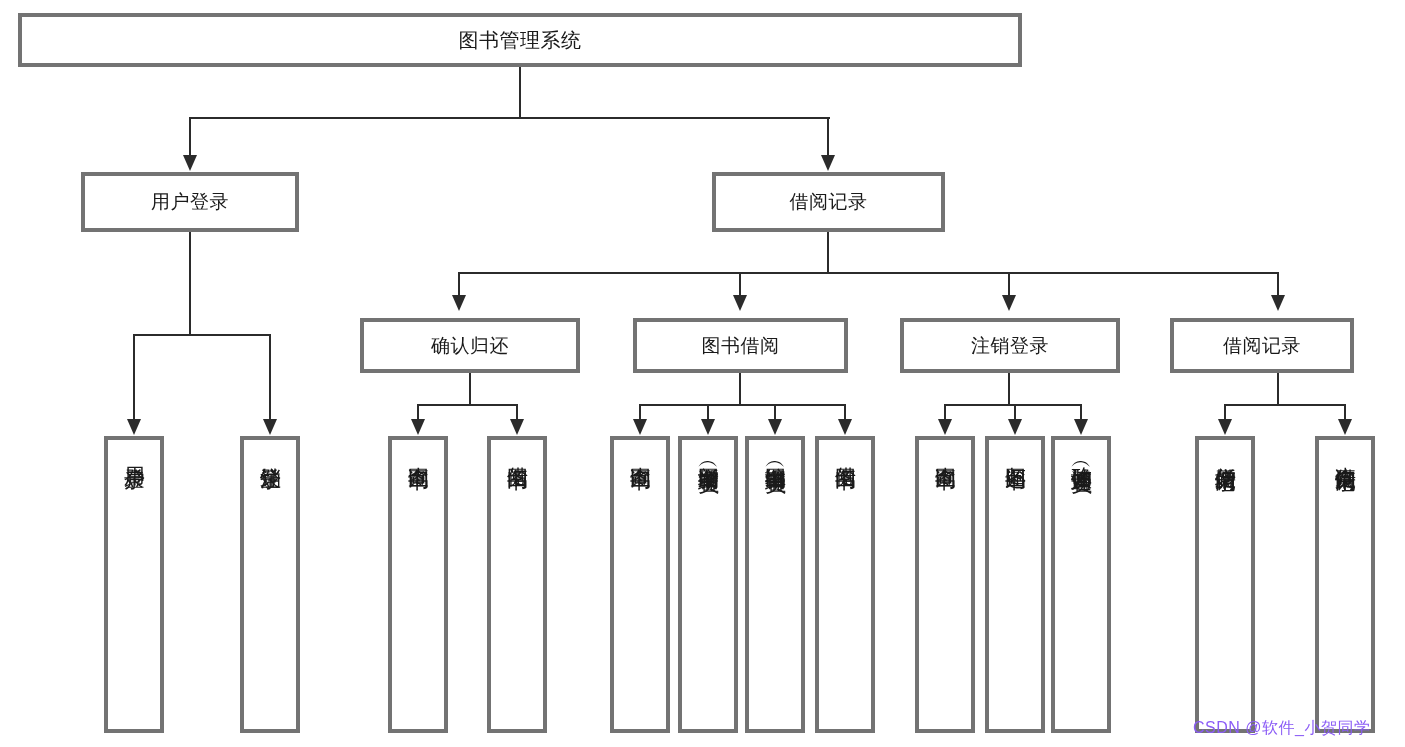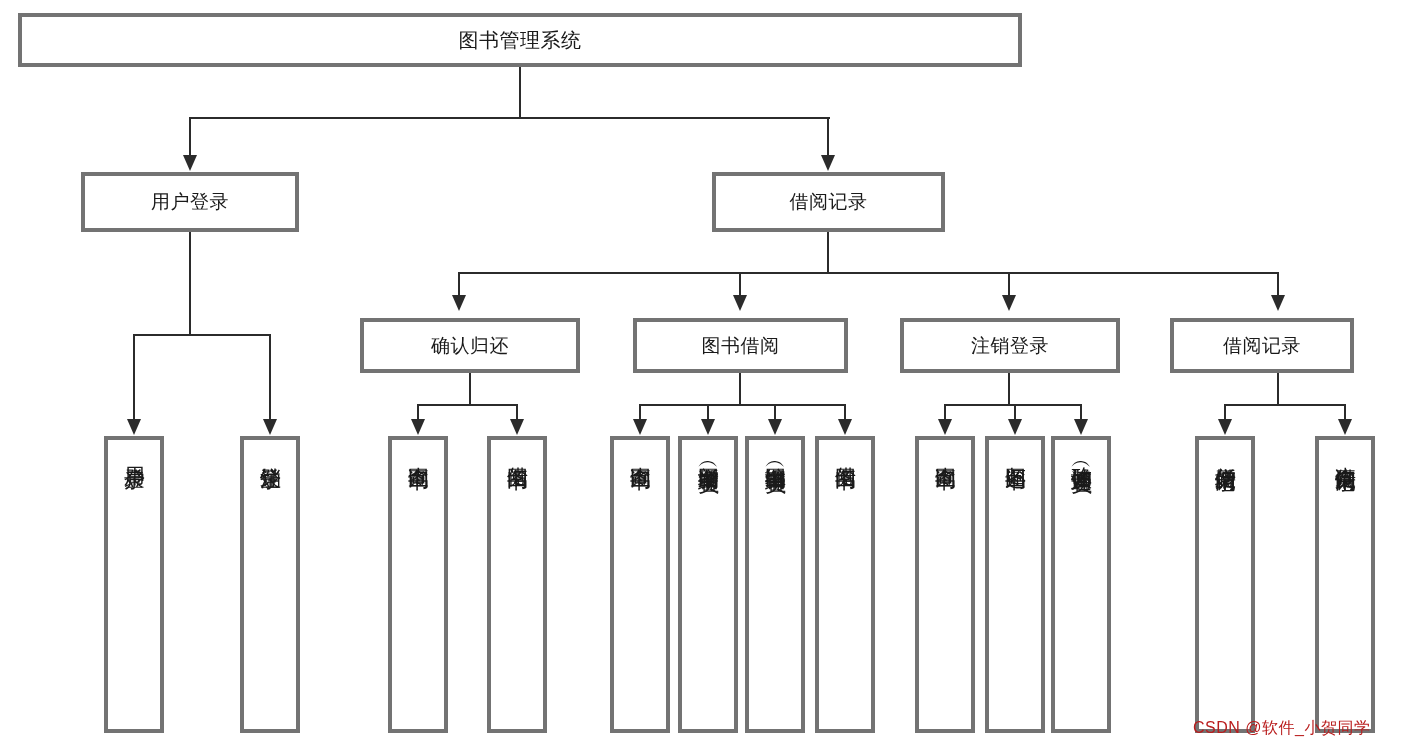--- a/index.html
+++ b/index.html
@@ -66,21 +66,21 @@
     position:absolute;
     width:0;height:0;
     border-left:7px solid transparent;
     border-right:7px solid transparent;
     border-top:16px solid #2b2b2b;
   }
   
   #watermark{
     position:absolute;
     font-size:16px;
-    color:#b91c1c;
+    color:#8b5cf6;
     white-space:nowrap;
     letter-spacing:0.5px;
   }
 </style>
 </head>
 <body>
 
 <div id="canvas">
 
   <div class="node root" style="left:18px;top:13px;width:1004px;height:54px;">

